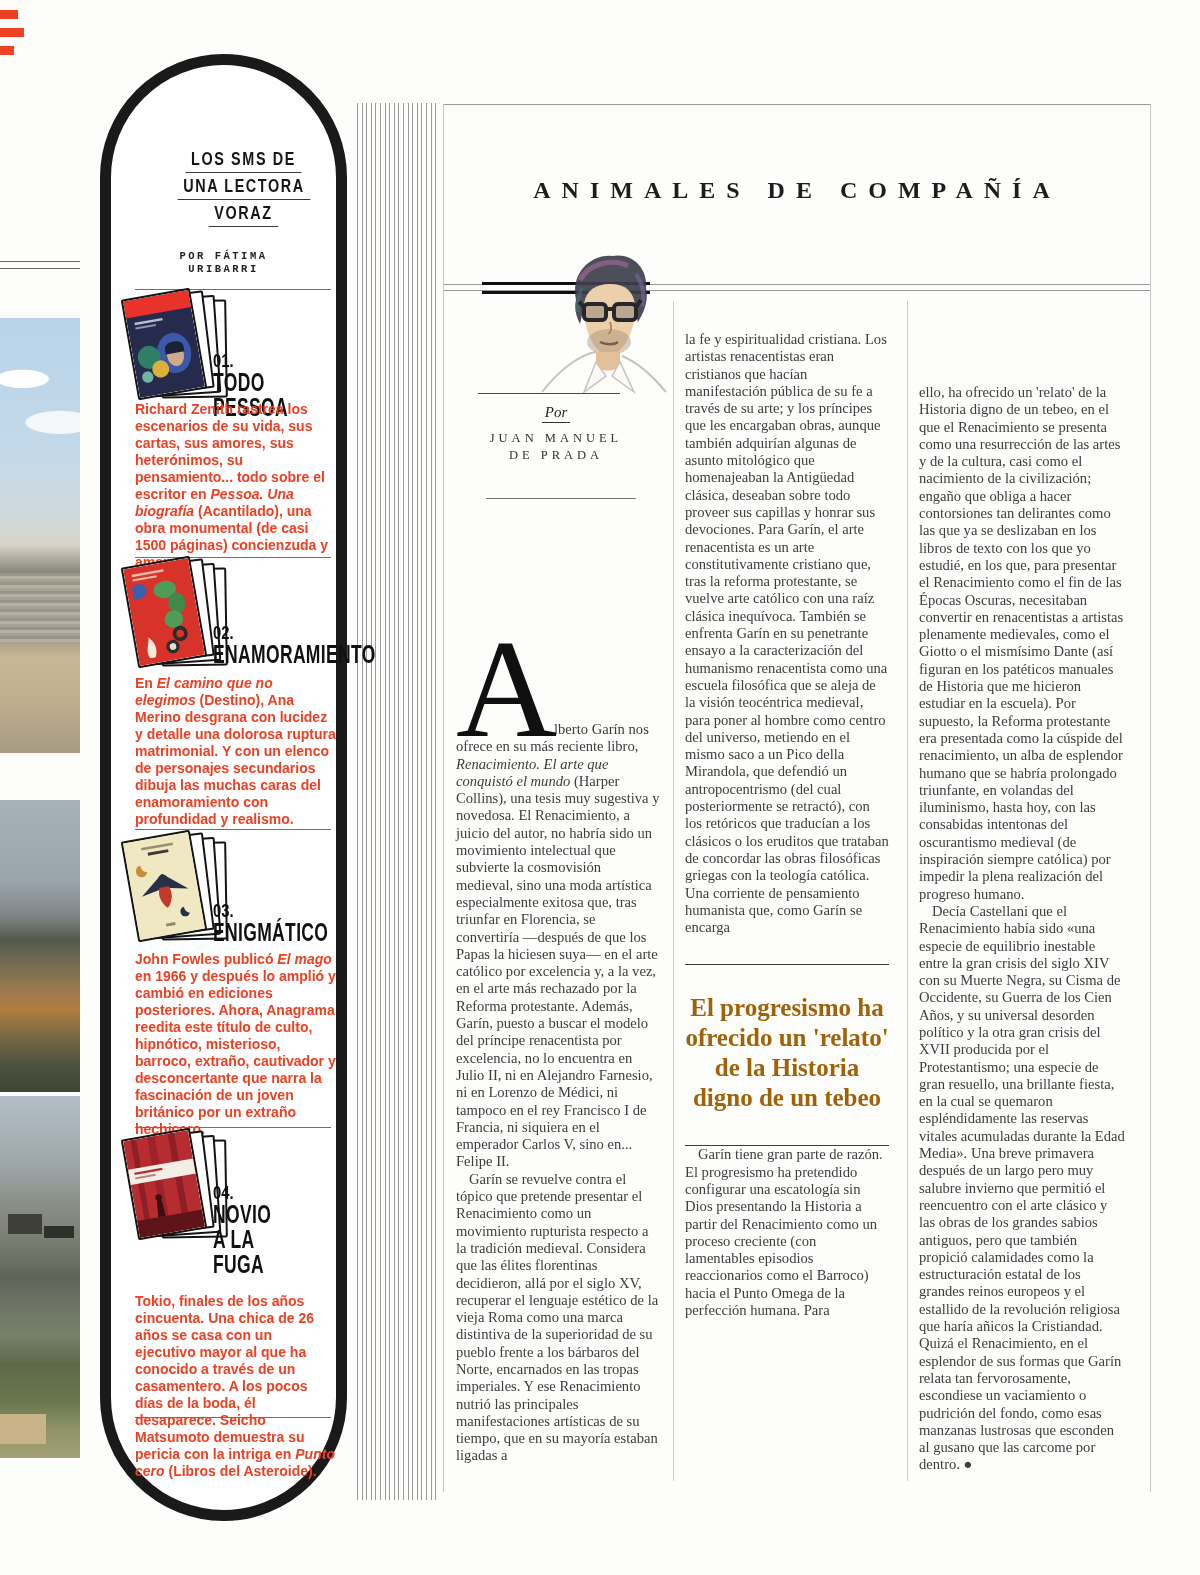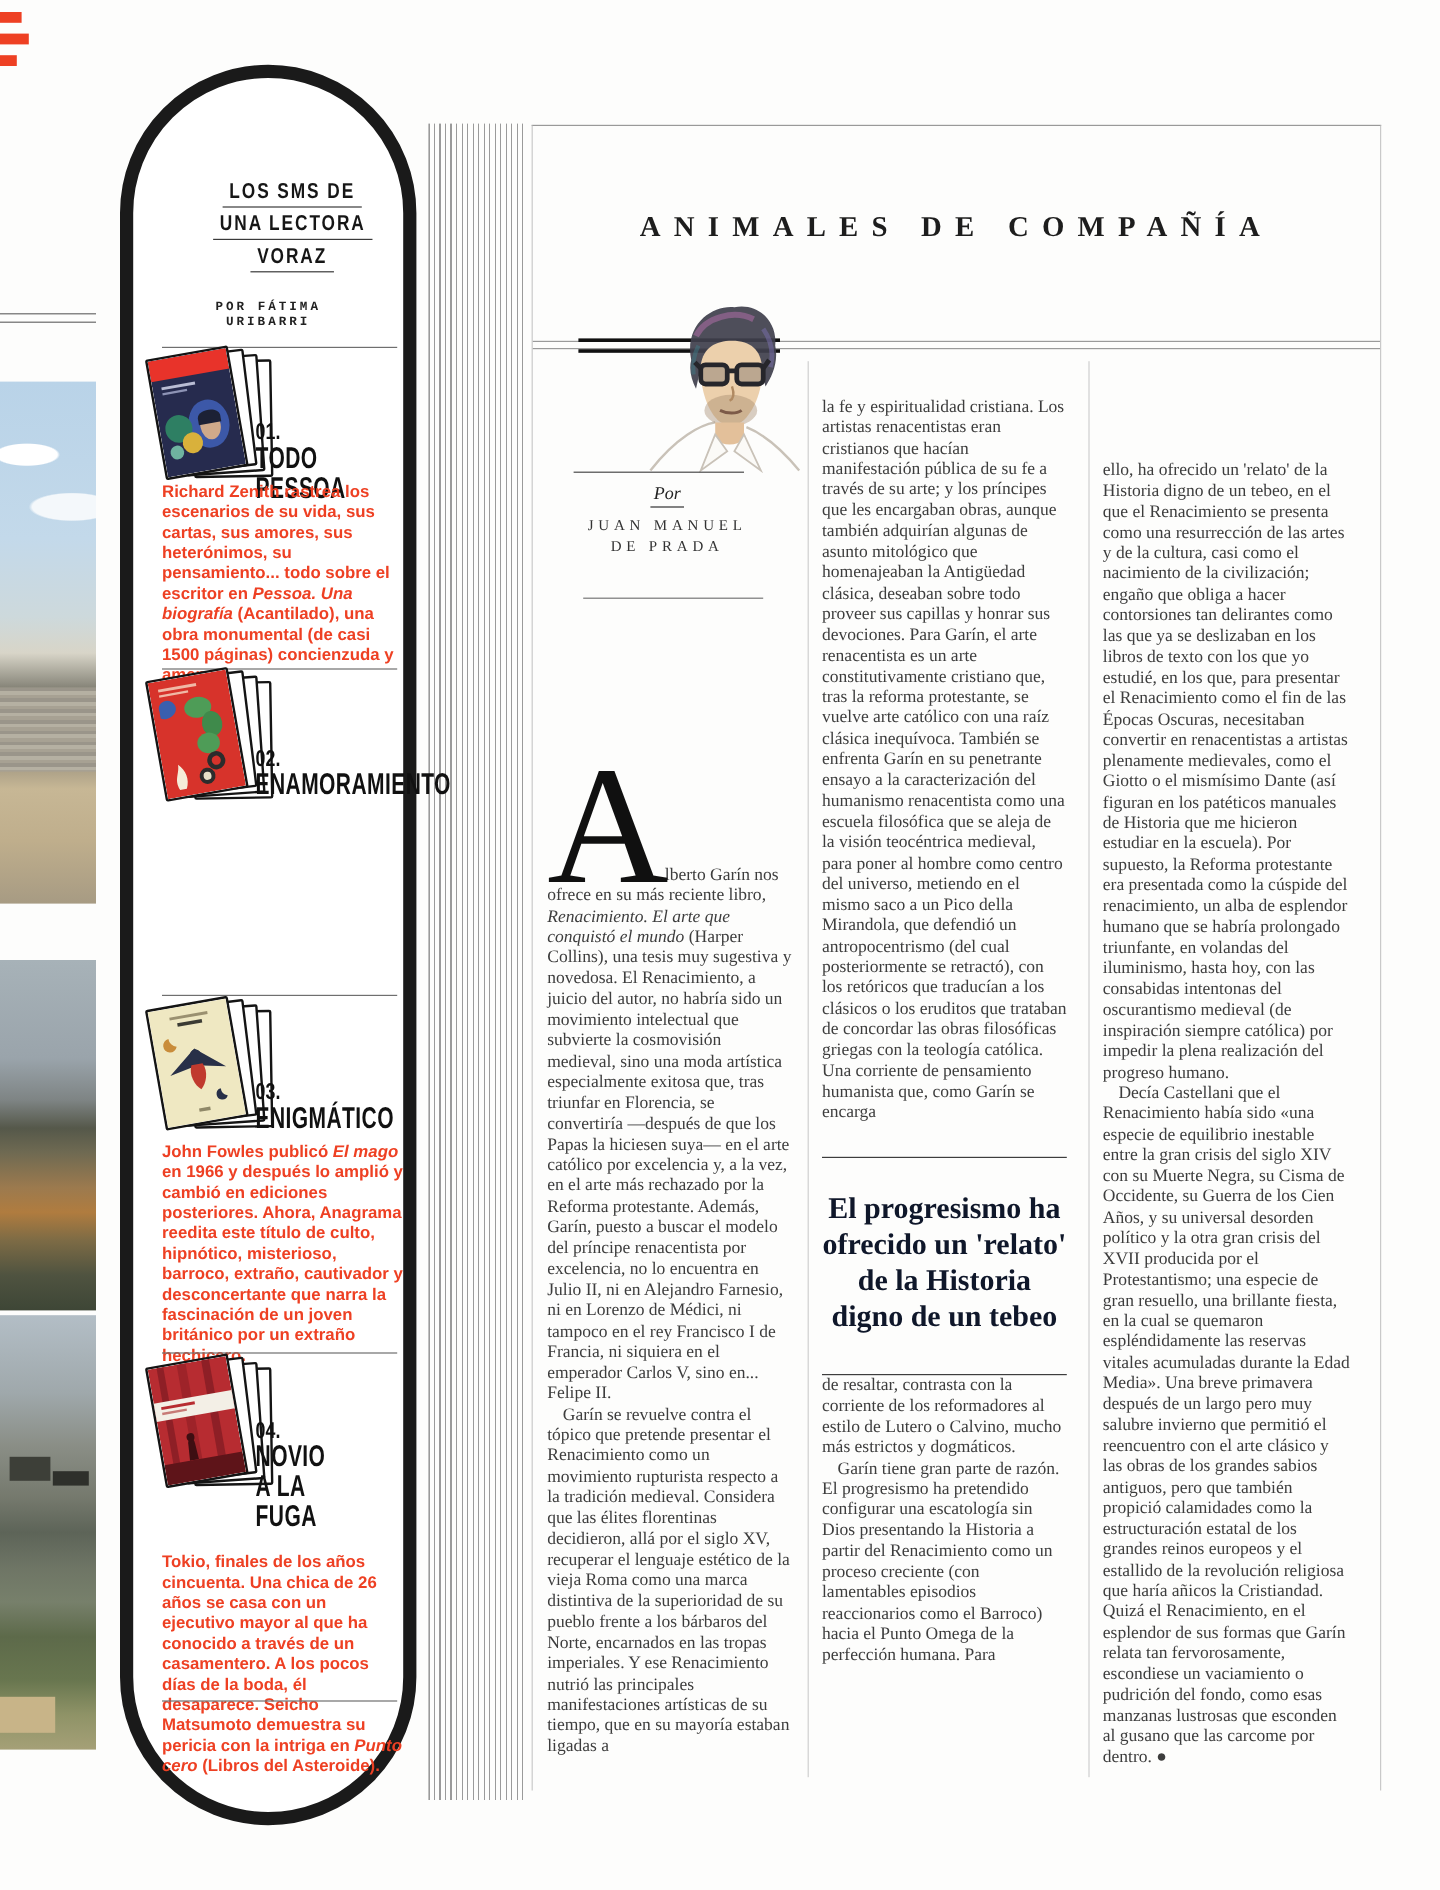--- a/index.html
+++ b/index.html
@@ -85,21 +85,21 @@
   .col { position:absolute; font-size:14.6px; line-height:17.3px; color:var(--body_text,#3d3d3d); }
   .col p { margin:0; }
   .col1 { left:12px; top:528px; width:204px; }
   .col2 { left:241px; top:226px; width:204px; }
   .col3 { left:475px; top:279px; width:207px; }
   .dropcap { position:absolute; left:0px; top:-14px; font-size:140px; line-height:1; color:#101010; }
   .p-drop { padding-top:88px; text-indent:98px; }
   .indent { text-indent:13px; }
   .pq-rule { height:1px; background:#3d3d3d; margin-top:28px; }
   .pullquote { padding:28px 0 32px; text-align:center; font-weight:700; font-size:25px;
-             line-height:30px; color:#0f172a; }
+             line-height:30px; color:#a16207; }
   .after-quote { margin-top:24px; }
 </style>
 </head>
 <body>
 
 <div class="page">
 
   <div class="edge-redmark" style="top:10px;width:18px;"></div>
   <div class="edge-redmark" style="top:28px;width:24px;"></div>
   <div class="edge-redmark" style="top:46px;width:14px;"></div>
@@ -168,20 +168,21 @@
           <circle cx="38" cy="88" r="7" fill="#2c2c2c"></circle>
           <circle cx="38" cy="88" r="3.5" fill="#e8e0c8"></circle>
           <path d="M12 96 C8 86 14 82 14 74 C20 80 22 88 18 96 Z" fill="#f5ecd8"></path>
         </svg>
       </div>
     </div>
     <div class="bhead" style="top:558px;">
       <span class="bnum">02.</span>
       <span class="btitle">ENAMORAMIENTO</span>
     </div>
+    <div class="bdesc" style="top:610px;">En <i>El camino que no elegimos</i> (Destino), Ana Merino desgrana con lucidez y detalle una dolorosa ruptura matrimonial. Y con un elenco de personajes secundarios dibuja las muchas caras del enamoramiento con profundidad y realismo.</div>
 
     <div class="rail-div" style="top:764px;"></div>
 
     <div class="book" style="left:18px; top:770px;">
       <div class="pg pg3"></div>
       <div class="pg pg2"></div>
       <div class="pg pg1"></div>
       <div class="cov">
         <svg viewBox="0 0 70 102" preserveAspectRatio="none">
           <rect width="70" height="102" fill="#efe8c2"></rect>
@@ -285,21 +286,20 @@
       <span class="dropcap">A</span>
       <p class="p-drop">lberto Garín nos ofrece en su más reciente libro, <i>Renacimiento. El arte que conquistó el mundo</i> (Harper Collins), una tesis muy sugestiva y novedosa. El Renacimiento, a juicio del autor, no habría sido un movimiento intelectual que subvierte la cosmovisión medieval, sino una moda artística especialmente exitosa que, tras triunfar en Florencia, se convertiría —después de que los Papas la hiciesen suya— en el arte católico por excelencia y, a la vez, en el arte más rechazado por la Reforma protestante. Además, Garín, puesto a buscar el modelo del príncipe renacentista por excelencia, no lo encuentra en Julio II, ni en Alejandro Farnesio, ni en Lorenzo de Médici, ni tampoco en el rey Francisco I de Francia, ni siquiera en el emperador Carlos V, sino en... Felipe II.</p>
       <p class="indent">Garín se revuelve contra el tópico que pretende presentar el Renacimiento como un movimiento rupturista respecto a la tradición medieval. Considera que las élites florentinas decidieron, allá por el siglo XV, recuperar el lenguaje estético de la vieja Roma como una marca distintiva de la superioridad de su pueblo frente a los bárbaros del Norte, encarnados en las tropas imperiales. Y ese Renacimiento nutrió las principales manifestaciones artísticas de su tiempo, que en su mayoría estaban ligadas a</p>
     </div>
 
     <div class="col col2">
       <p>la fe y espiritualidad cristiana. Los artistas renacentistas eran cristianos que hacían manifestación pública de su fe a través de su arte; y los príncipes que les encargaban obras, aunque también adquirían algunas de asunto mitológico que homenajeaban la Antigüedad clásica, deseaban sobre todo proveer sus capillas y honrar sus devociones. Para Garín, el arte renacentista es un arte constitutivamente cristiano que, tras la reforma protestante, se vuelve arte católico con una raíz clásica inequívoca. También se enfrenta Garín en su penetrante ensayo a la caracterización del humanismo renacentista como una escuela filosófica que se aleja de la visión teocéntrica medieval, para poner al hombre como centro del universo, metiendo en el mismo saco a un Pico della Mirandola, que defendió un antropocentrismo (del cual posteriormente se retractó), con los retóricos que traducían a los clásicos o los eruditos que trataban de concordar las obras filosóficas griegas con la teología católica. Una corriente de pensamiento humanista que, como Garín se encarga</p>
       <div class="pq-rule"></div>
       <div class="pullquote">El progresismo ha ofrecido un 'relato' de la Historia digno de un tebeo</div>
       <div class="pq-rule" style="margin-top:0;"></div>
-      <p class="after-quote">de resaltar, contrasta con la corriente de los reformadores al estilo de Lutero o Calvino, mucho más estrictos y dogmáticos.</p>
       <p class="indent">Garín tiene gran parte de razón. El progresismo ha pretendido configurar una escatología sin Dios presentando la Historia a partir del Renacimiento como un proceso creciente (con lamentables episodios reaccionarios como el Barroco) hacia el Punto Omega de la perfección humana. Para</p>
     </div>
 
     <div class="col col3">
       <p>ello, ha ofrecido un 'relato' de la Historia digno de un tebeo, en el que el Renacimiento se presenta como una resurrección de las artes y de la cultura, casi como el nacimiento de la civilización; engaño que obliga a hacer contorsiones tan delirantes como las que ya se deslizaban en los libros de texto con los que yo estudié, en los que, para presentar el Renacimiento como el fin de las Épocas Oscuras, necesitaban convertir en renacentistas a artistas plenamente medievales, como el Giotto o el mismísimo Dante (así figuran en los patéticos manuales de Historia que me hicieron estudiar en la escuela). Por supuesto, la Reforma protestante era presentada como la cúspide del renacimiento, un alba de esplendor humano que se habría prolongado triunfante, en volandas del iluminismo, hasta hoy, con las consabidas intentonas del oscurantismo medieval (de inspiración siempre católica) por impedir la plena realización del progreso humano.</p>
       <p class="indent">Decía Castellani que el Renacimiento había sido «una especie de equilibrio inestable entre la gran crisis del siglo XIV con su Muerte Negra, su Cisma de Occidente, su Guerra de los Cien Años, y su universal desorden político y la otra gran crisis del XVII producida por el Protestantismo; una especie de gran resuello, una brillante fiesta, en la cual se quemaron espléndidamente las reservas vitales acumuladas durante la Edad Media». Una breve primavera después de un largo pero muy salubre invierno que permitió el reencuentro con el arte clásico y las obras de los grandes sabios antiguos, pero que también propició calamidades como la estructuración estatal de los grandes reinos europeos y el estallido de la revolución religiosa que haría añicos la Cristiandad. Quizá el Renacimiento, en el esplendor de sus formas que Garín relata tan fervorosamente, escondiese un vaciamiento o pudrición del fondo, como esas manzanas lustrosas que esconden al gusano que las carcome por dentro. ●</p>
     </div>
   </div>
 
 </div>

